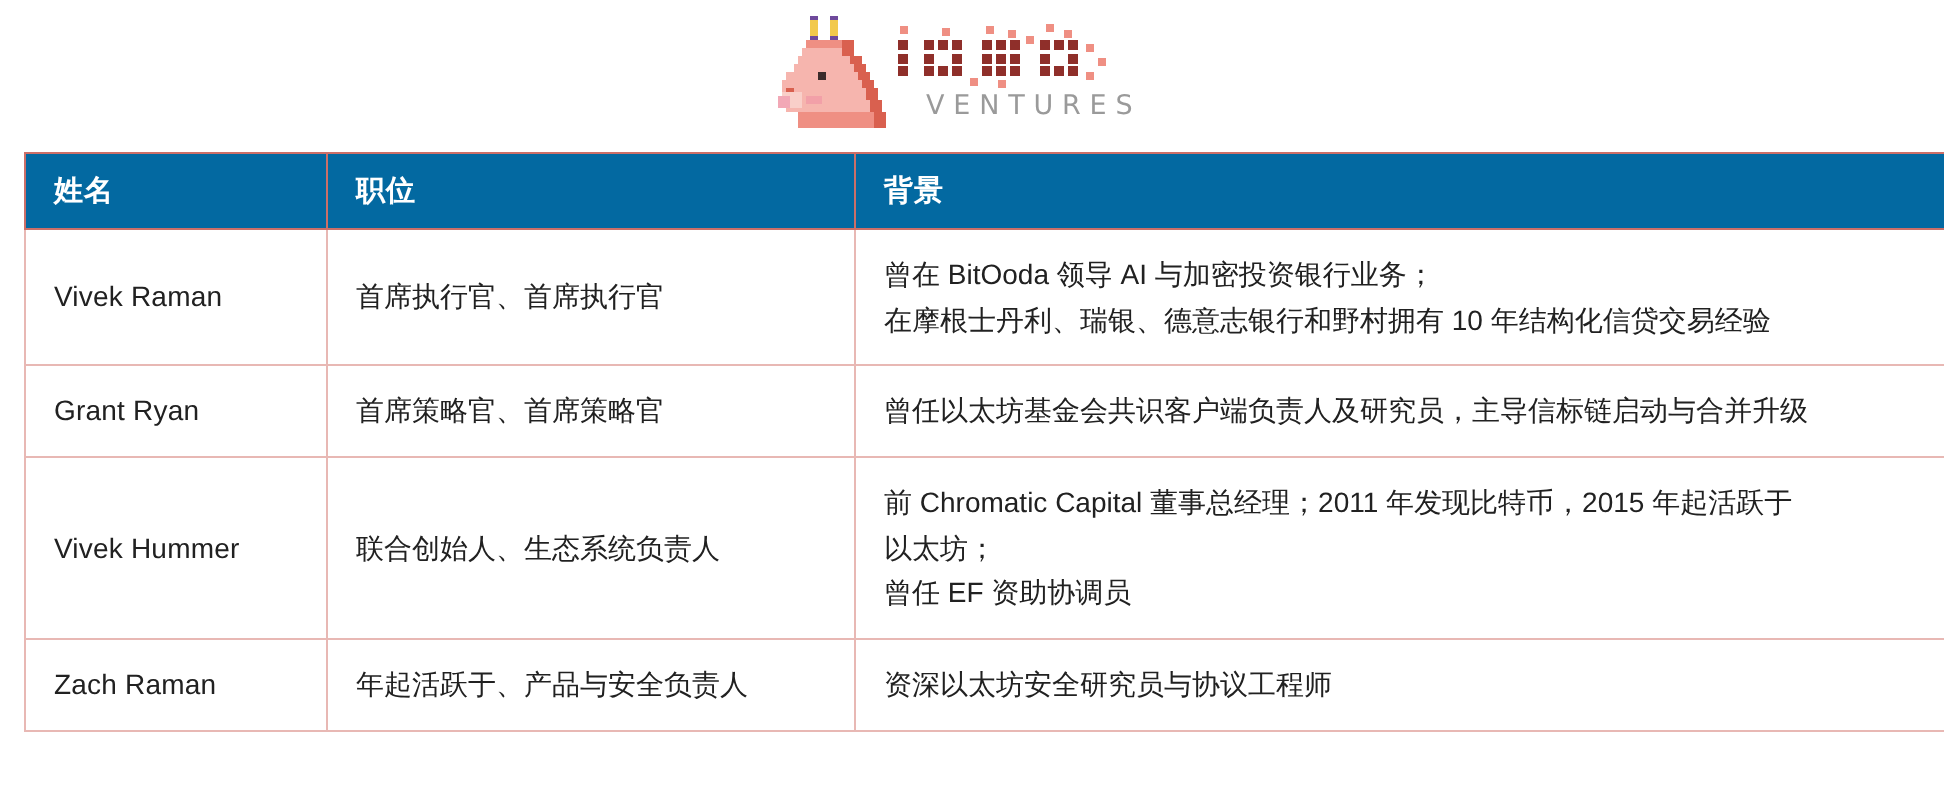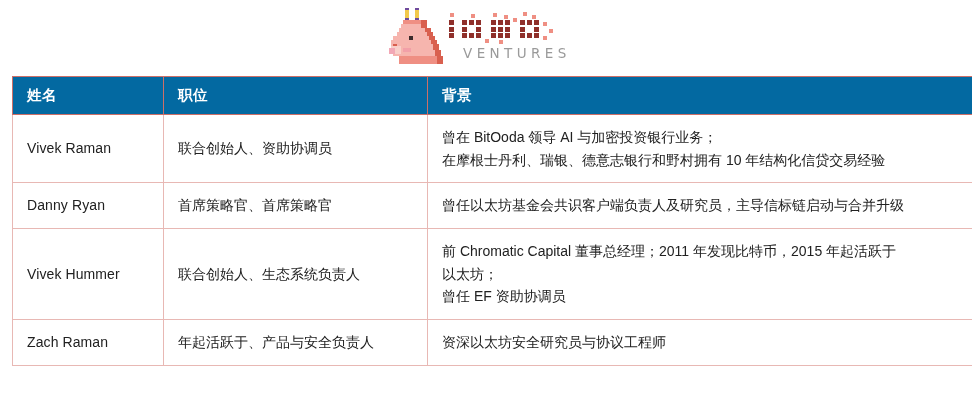--- a/index.html
+++ b/index.html
@@ -209,30 +209,30 @@
         <th class="col-role">职位</th>
         <th class="col-bg">背景</th>
       </tr>
     </thead>
     <tbody>
 
       <tr>
         <td class="col-name">
           <span class="name-text">Vivek Raman</span>
         </td>
-        <td class="col-role">联合创始人、资助协调员</td>
+        <td class="col-role">首席执行官、首席执行官</td>
         <td class="col-bg">
           <span class="bg-line">曾在 BitOoda 领导 AI 与加密投资银行业务；</span>
           <span class="bg-line">在摩根士丹利、瑞银、德意志银行和野村拥有 10 年结构化信贷交易经验</span>
         </td>
       </tr>
 
       <tr>
         <td class="col-name">
-          <span class="name-text">Danny Ryan</span>
+          <span class="name-text">Grant Ryan</span>
         </td>
         <td class="col-role">首席策略官、首席策略官</td>
         <td class="col-bg">
           <span class="bg-line">曾任以太坊基金会共识客户端负责人及研究员，主导信标链启动与合并升级</span>
         </td>
       </tr>
 
       <tr>
         <td class="col-name">
           <span class="name-text">Vivek Hummer</span>

